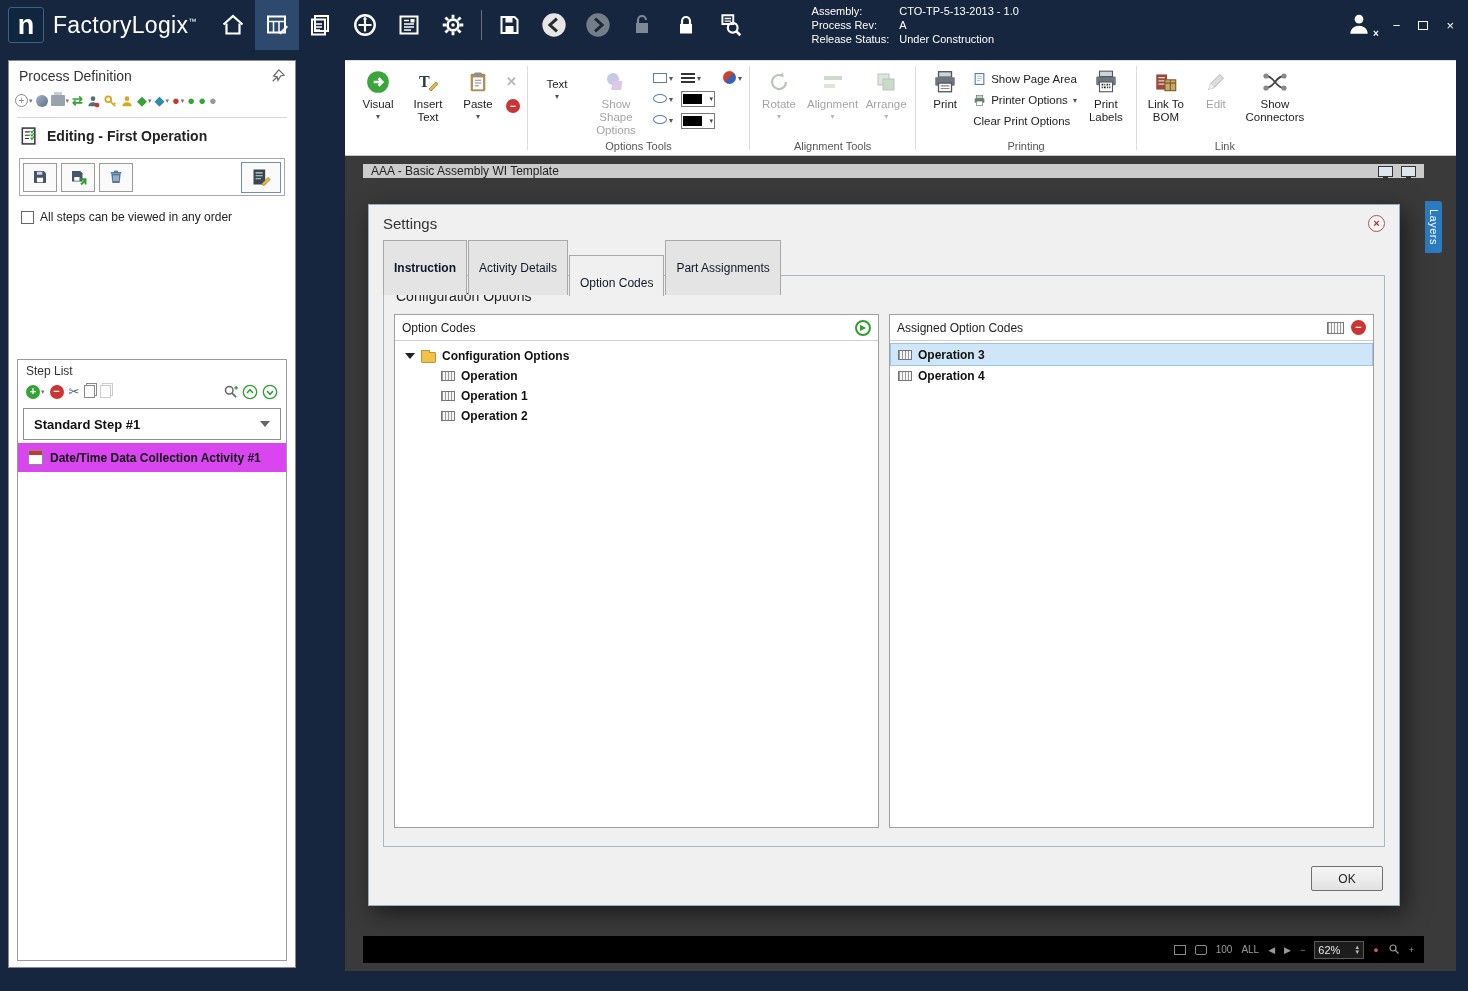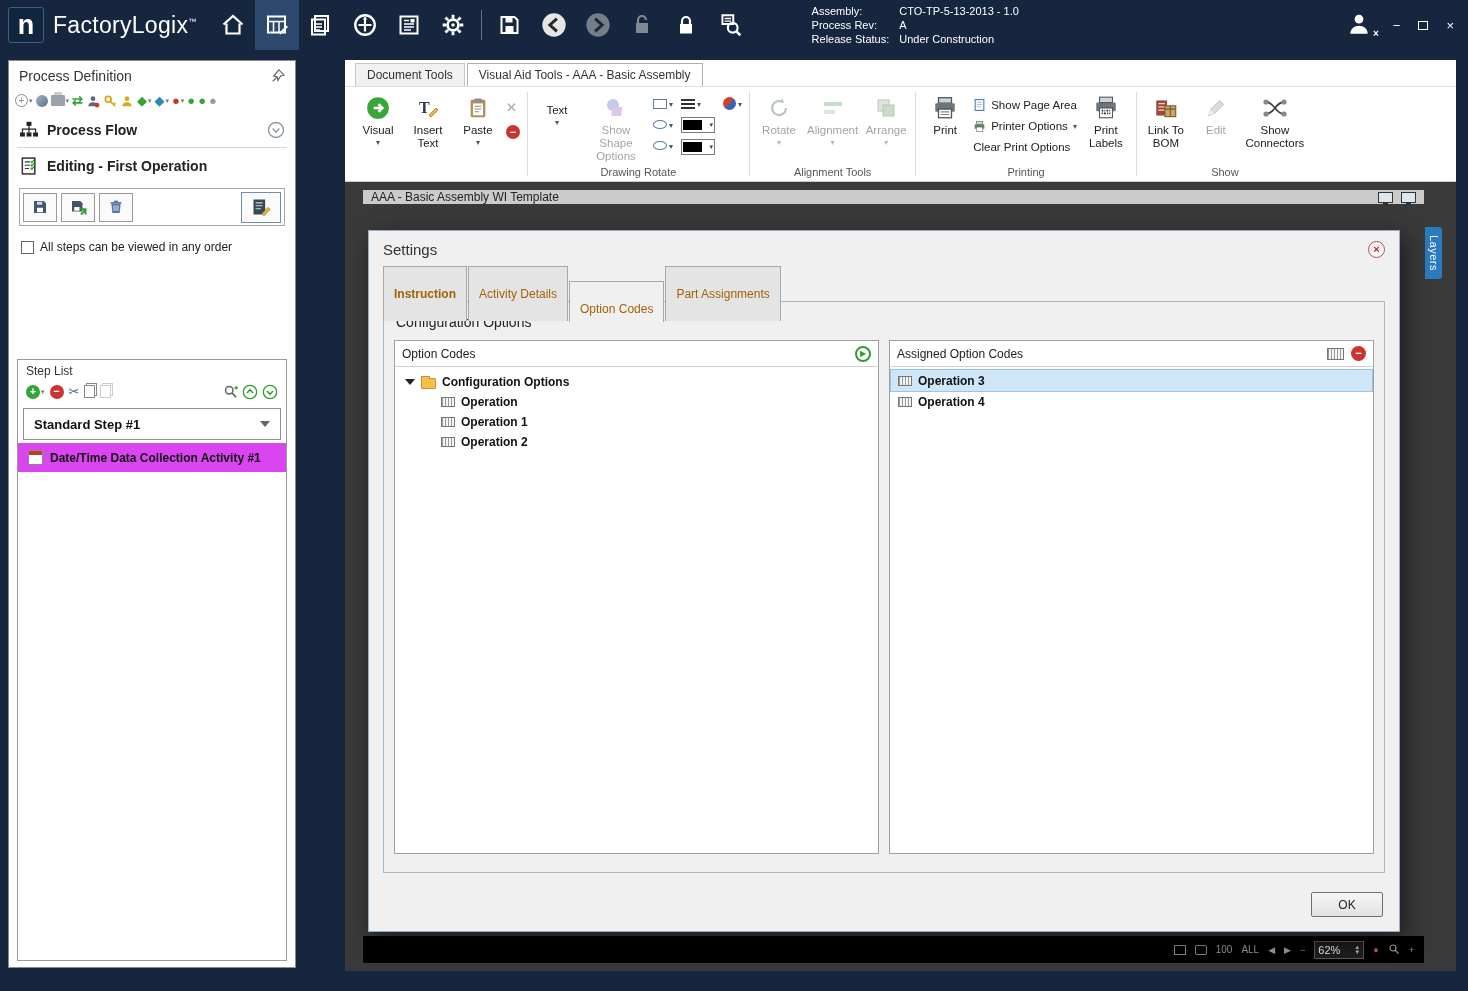--- a/index.html
+++ b/index.html
@@ -96,21 +96,21 @@
   .st-arrow { font-size:9px; color:#9a9a9a; }
   .zoombox { width:50px; height:18px; background:#1d1d1d; border:1px solid #5a5a5a; color:#e8e8e8; font-size:11px; display:flex; align-items:center; padding:0 3px; gap:3px; }
   .zoombox .spin { display:flex; flex-direction:column; font-size:6px; line-height:5px; color:#bbb; margin-left:auto; }
 
   
   .dialog { position:absolute; left:23px; top:48px; width:1032px; height:702px; background:#f0f0f0; border:1px solid #98aec4; box-shadow:5px 7px 22px rgba(0,0,0,.55); }
   .dlg-head { display:flex; align-items:center; padding:10px 14px 2px; }
   .dlg-title { font-size:15px; color:#333; }
   .dlg-close { margin-left:auto; width:17px; height:17px; border-radius:50%; background:#f7f7f7; border:1px solid #b05050; color:#c22; font-size:11px; font-weight:bold; display:flex; align-items:center; justify-content:center; line-height:1; cursor:default; }
   .dlg-tabs { display:flex; align-items:flex-end; padding:6px 14px 0; gap:1px; position:relative; z-index:2; }
-  .dtab { font-size:12px; color:#a16207; padding:20px 10px; background:#e4e4e4; border:1px solid #a8a8a8; border-bottom:none; cursor:default; }
+  .dtab { font-size:12px; color:#0f172a; padding:20px 10px; background:#e4e4e4; border:1px solid #a8a8a8; border-bottom:none; cursor:default; }
   .dtab.bold { font-weight:bold; }
   .dtab.active { background:#f0f0f0; padding-bottom:6px; margin-bottom:-1px; }
   .dlg-panel { position:absolute; left:14px; right:14px; top:70px; bottom:58px; border:1px solid #a8b8c8; background:#f0f0f0; padding:8px 10px; }
   .cfg-heading { font-size:14px; color:#222; padding:4px 2px 10px; }
   .boxes { display:flex; gap:10px; height:calc(100% - 40px); }
   .gbox { flex:1; background:#fff; border:1px solid #a0a0a0; display:flex; flex-direction:column; }
   .gbox-head { height:26px; border-bottom:1px solid #d0d0d0; display:flex; align-items:center; padding:0 7px; font-size:12px; color:#222; flex:none; }
   .gbox-head .hicons { margin-left:auto; display:flex; align-items:center; gap:7px; }
   .greenring { width:16px; height:16px; border-radius:50%; border:2px solid #2f9e2f; color:#2f9e2f; font-size:8px; display:flex; align-items:center; justify-content:center; }
   .redminus { width:15px; height:15px; border-radius:50%; background:#cc3333; color:#fff; font-size:11px; font-weight:bold; display:flex; align-items:center; justify-content:center; line-height:1; }
@@ -279,35 +279,20 @@
           <circle cx="12" cy="8" r="4" fill="#d8a818"></circle>
           <path d="M4 21c0-5 4-7 8-7s8 2 8 7Z" fill="#d8a818"></path>
         </svg>
       </span>
     <span class="ticon" style="color:#36a336">◆<span class="tcaret">▾</span></span>
     <span class="ticon" style="color:#2b8ba8">◆<span class="tcaret">▾</span></span>
     <span class="ticon" style="color:#cc3333">●<span class="tcaret">▾</span></span>
     <span class="ticon" style="color:#36a336">●</span>
     <span class="ticon" style="color:#36a336">●</span>
     <span class="ticon" style="color:#9a9a9a">●</span>
-  </div>
-  <div class="sb-row">
-    <svg width="20" height="18" viewBox="0 0 24 22">
-        <rect x="9" y="1" width="6" height="5" fill="#222"></rect>
-        <rect x="1" y="14" width="6" height="5" fill="#222"></rect>
-        <rect x="9" y="14" width="6" height="5" fill="#222"></rect>
-        <rect x="17" y="14" width="6" height="5" fill="#222"></rect>
-        <path d="M12 6 V10 M4 14 V10 H20 V14 M12 10 V14" stroke="#222" stroke-width="1.5" fill="none"></path>
-      </svg>
-    <span class="sb-row-title">Process Flow</span>
-    <span class="grow"></span>
-    <svg width="18" height="18" viewBox="0 0 24 24">
-        <circle cx="12" cy="12" r="10" fill="none" stroke="#8a97a5" stroke-width="1.8"></circle>
-        <path d="M7.5 10 L12 15 L16.5 10" fill="none" stroke="#8a97a5" stroke-width="1.8"></path>
-      </svg>
   </div>
   <div class="sb-div"></div>
   <div class="sb-row">
     <svg width="20" height="20" viewBox="0 0 24 24">
         <rect x="4" y="2.5" width="15" height="19" fill="none" stroke="#333" stroke-width="1.8"></rect>
         <path d="M7 7 H13 M7 11 H13 M7 15 H12" stroke="#333" stroke-width="1.3"></path>
         <path d="M14 6 L15.5 8 L18 4.5 M14 10 L15.5 12 L18 8.5 M14 14 L15.5 16 L18 12.5" stroke="#2f9e2f" stroke-width="1.5" fill="none"></path>
       </svg>
     <span class="sb-row-title">Editing - First Operation</span>
   </div>
@@ -391,24 +376,20 @@
     </div>
     <div class="activity-row">
       <span class="cal-icon"></span>
       <span>Date/Time Data Collection Activity #1</span>
     </div>
   </div>
 </aside>
 
 <div class="main">
 
-  <div class="rtabs">
-    <div class="rtab">Document Tools</div>
-    <div class="rtab active">Visual Aid Tools - AAA - Basic Assembly</div>
-  </div>
 
   <div class="ribbon">
 
     <div class="rgroup">
       <div class="rgroup-body">
         <div class="rbtn">
           <span class="ric">
               <svg width="26" height="26" viewBox="0 0 24 24">
                 <circle cx="12" cy="12" r="10" fill="#3aa63a"></circle>
                 <path d="M8 12 H15 M12.5 8.5 L16 12 L12.5 15.5" stroke="#fff" stroke-width="2.4" fill="none"></path>
@@ -492,21 +473,21 @@
               </span>
           </div>
           <div class="shapecol">
             <span class="shline">
                 <span class="sh-globe"></span>
                 <span class="caret">▾</span>
               </span>
           </div>
         </div>
       </div>
-      <div class="rgroup-label">Drawing Rotate</div>
+      <div class="rgroup-label">Options Tools</div>
     </div>
     <div class="rsep"></div>
 
     <div class="rgroup">
       <div class="rgroup-body">
         <div class="rbtn dis">
           <span class="ric">
               <svg width="24" height="24" viewBox="0 0 24 24">
                 <path d="M19 12 a7 7 0 1 1 -3-5.7" fill="none" stroke="#567a56" stroke-width="2.2"></path>
                 <path d="M16 2.5 L16.5 7 L12.5 6" fill="#567a56"></path>
@@ -618,21 +599,21 @@
                 <path d="M5 6 C14 6 14 18 23 18 M5 18 C14 18 14 6 23 6" fill="none" stroke="#444" stroke-width="1.8"></path>
                 <circle cx="5" cy="6" r="2.6" fill="#888"></circle>
                 <circle cx="5" cy="18" r="2.6" fill="#888"></circle>
                 <circle cx="23" cy="6" r="2.6" fill="#888"></circle>
                 <circle cx="23" cy="18" r="2.6" fill="#888"></circle>
               </svg>
             </span>
           <span>Show Connectors</span>
         </div>
       </div>
-      <div class="rgroup-label">Show</div>
+      <div class="rgroup-label">Link</div>
     </div>
   </div>
 
   <div class="docarea">
     <div class="doc-titlebar">
       <span>AAA - Basic Assembly WI Template</span>
       <span class="dt-icons">
         <span class="monitor"></span>
         <span class="monitor"></span>
       </span>

